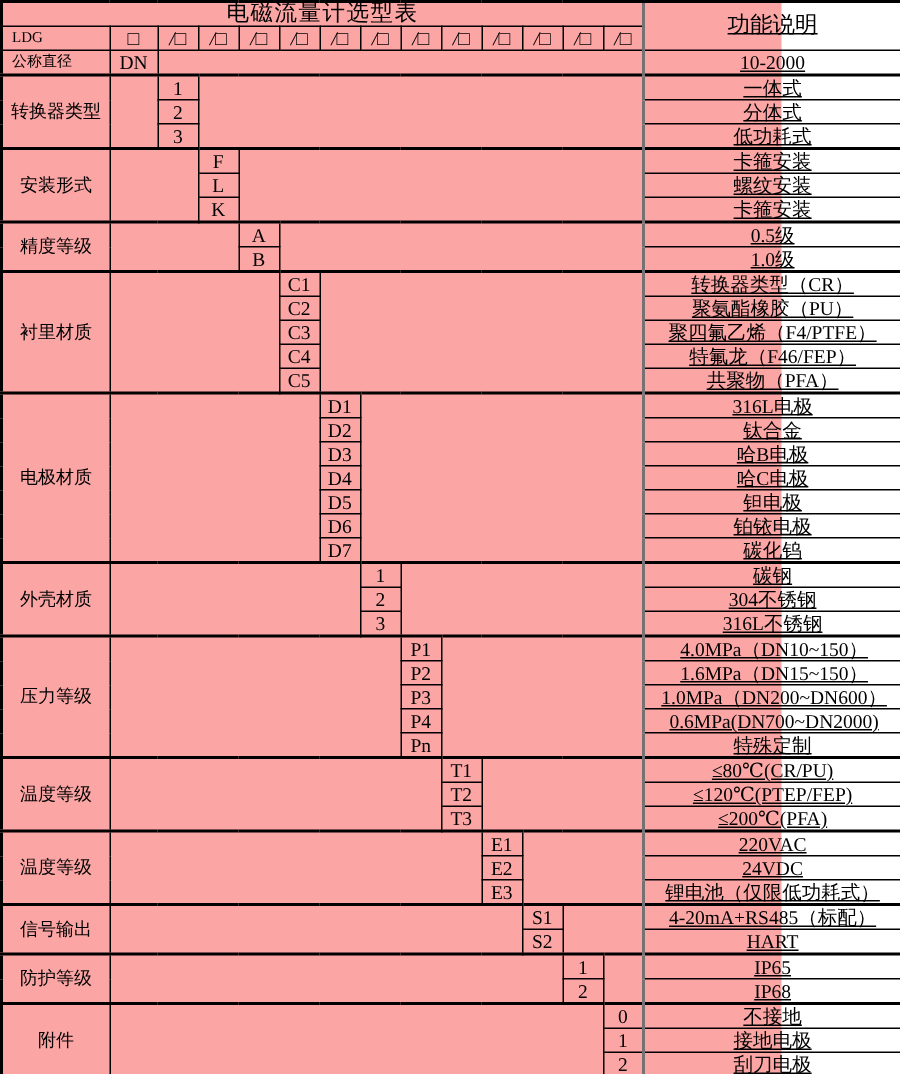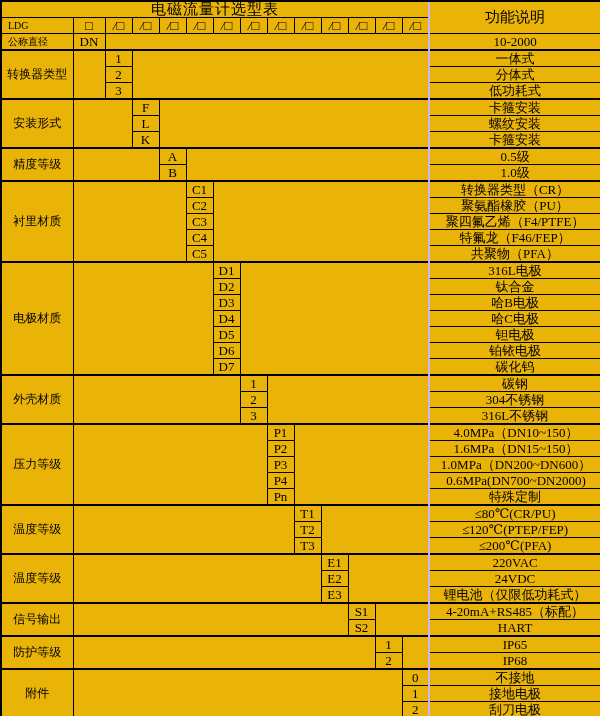--- a/index.html
+++ b/index.html
@@ -1,25 +1,25 @@
 <!DOCTYPE html>
 <html><head>
 <meta charset="utf-8">
 <style>
   html,body{margin:0;padding:0;background:#fff;}
   body{font-family:"Liberation Serif","DejaVu Serif",serif;color:#000;}
-  #wrap{width:600px;height:716px;background:#eab308;box-sizing:border-box;}
+  #wrap{width:521px;height:716px;background:#fca5a5;box-sizing:border-box;}
   table{width:600px;height:716px;border-collapse:collapse;table-layout:fixed;
         border:2px solid #000;}
   td{border:1px solid #000;padding:0;font-size:13px;line-height:15px;
      text-align:center;vertical-align:middle;overflow:hidden;white-space:nowrap;}
   tr{height:16px;}
   tr.sec > td{border-top:2px solid #000;}
   td.title{font-size:15px;letter-spacing:1px;}
-  td.desc, td.desc-h{border-left:2px solid #c4b5fd;}
+  td.desc, td.desc-h{border-left:2px solid #737373;text-decoration:underline;}
   td.desc-h{font-size:15px;}
   td.lbl{font-size:12px;}
   td.lbl-l{text-align:left;padding-left:6px;font-size:10px;}
   td.mcell{font-style:italic;font-size:13px;}
   td.blank{border-top:1px solid #000;border-bottom:1px solid #000;}
   td.ta-l{text-align:center;padding-left:2px;}
 </style>
 </head>
 <body>
 

